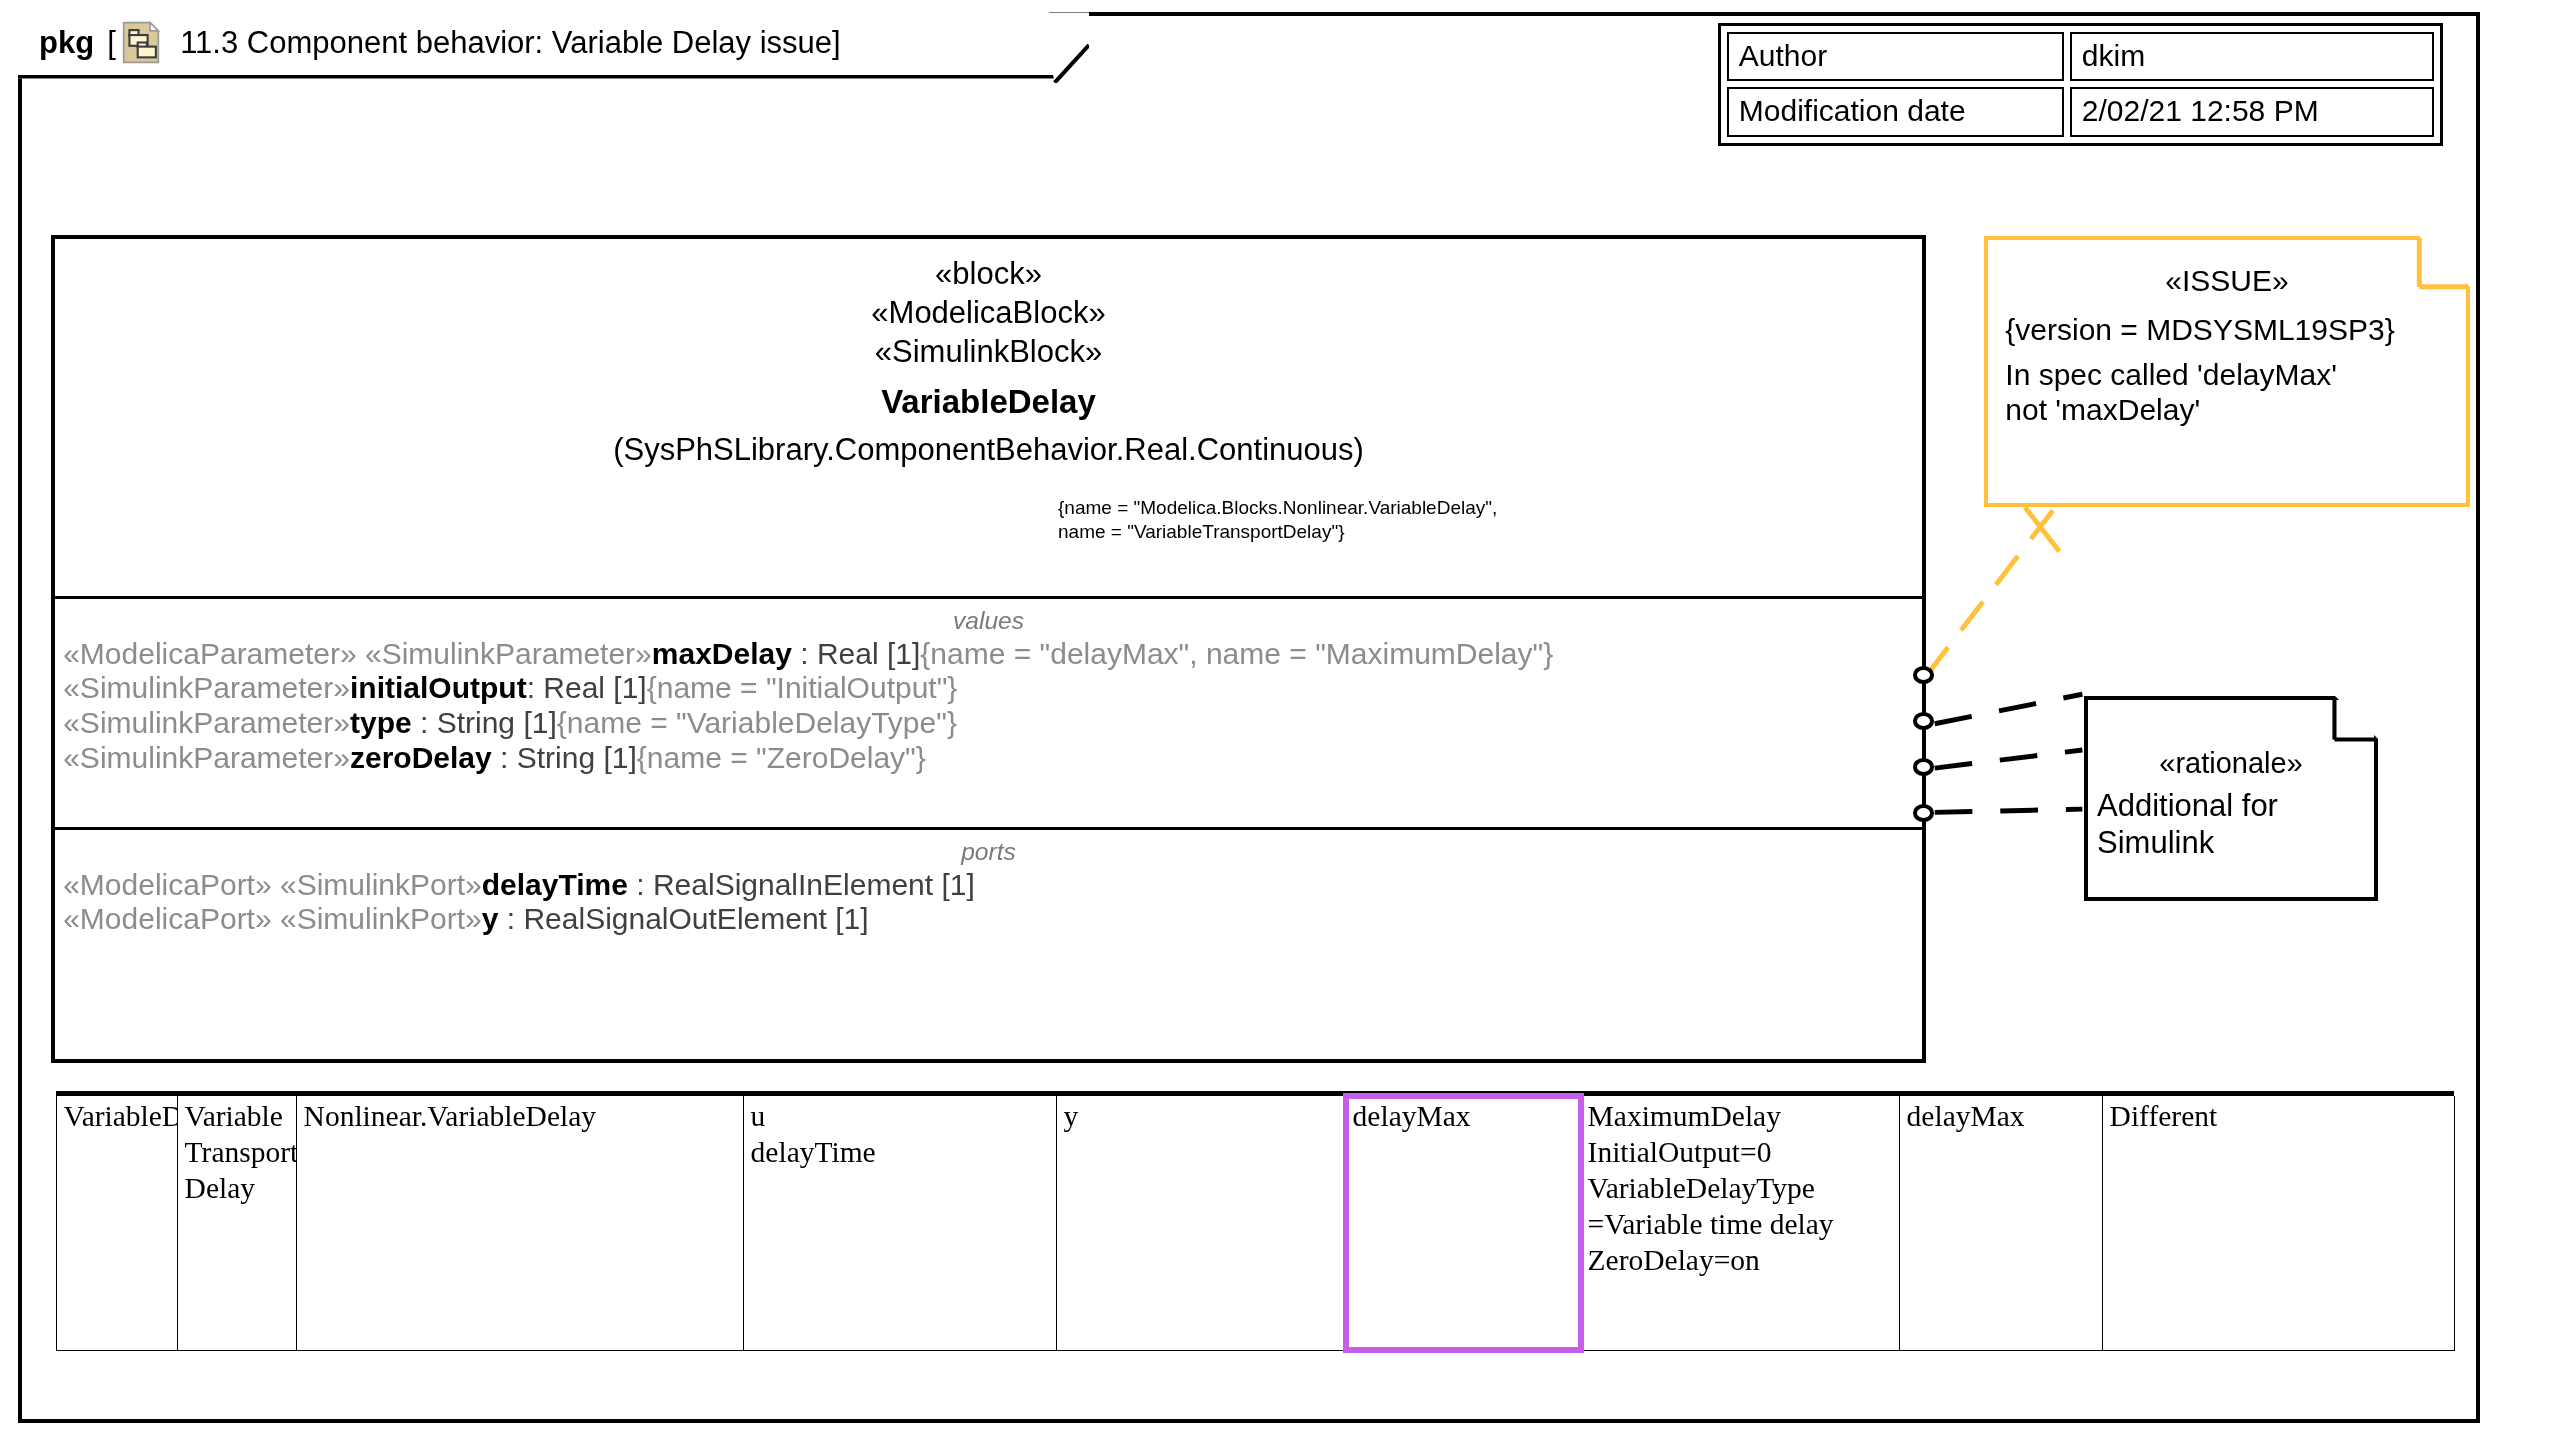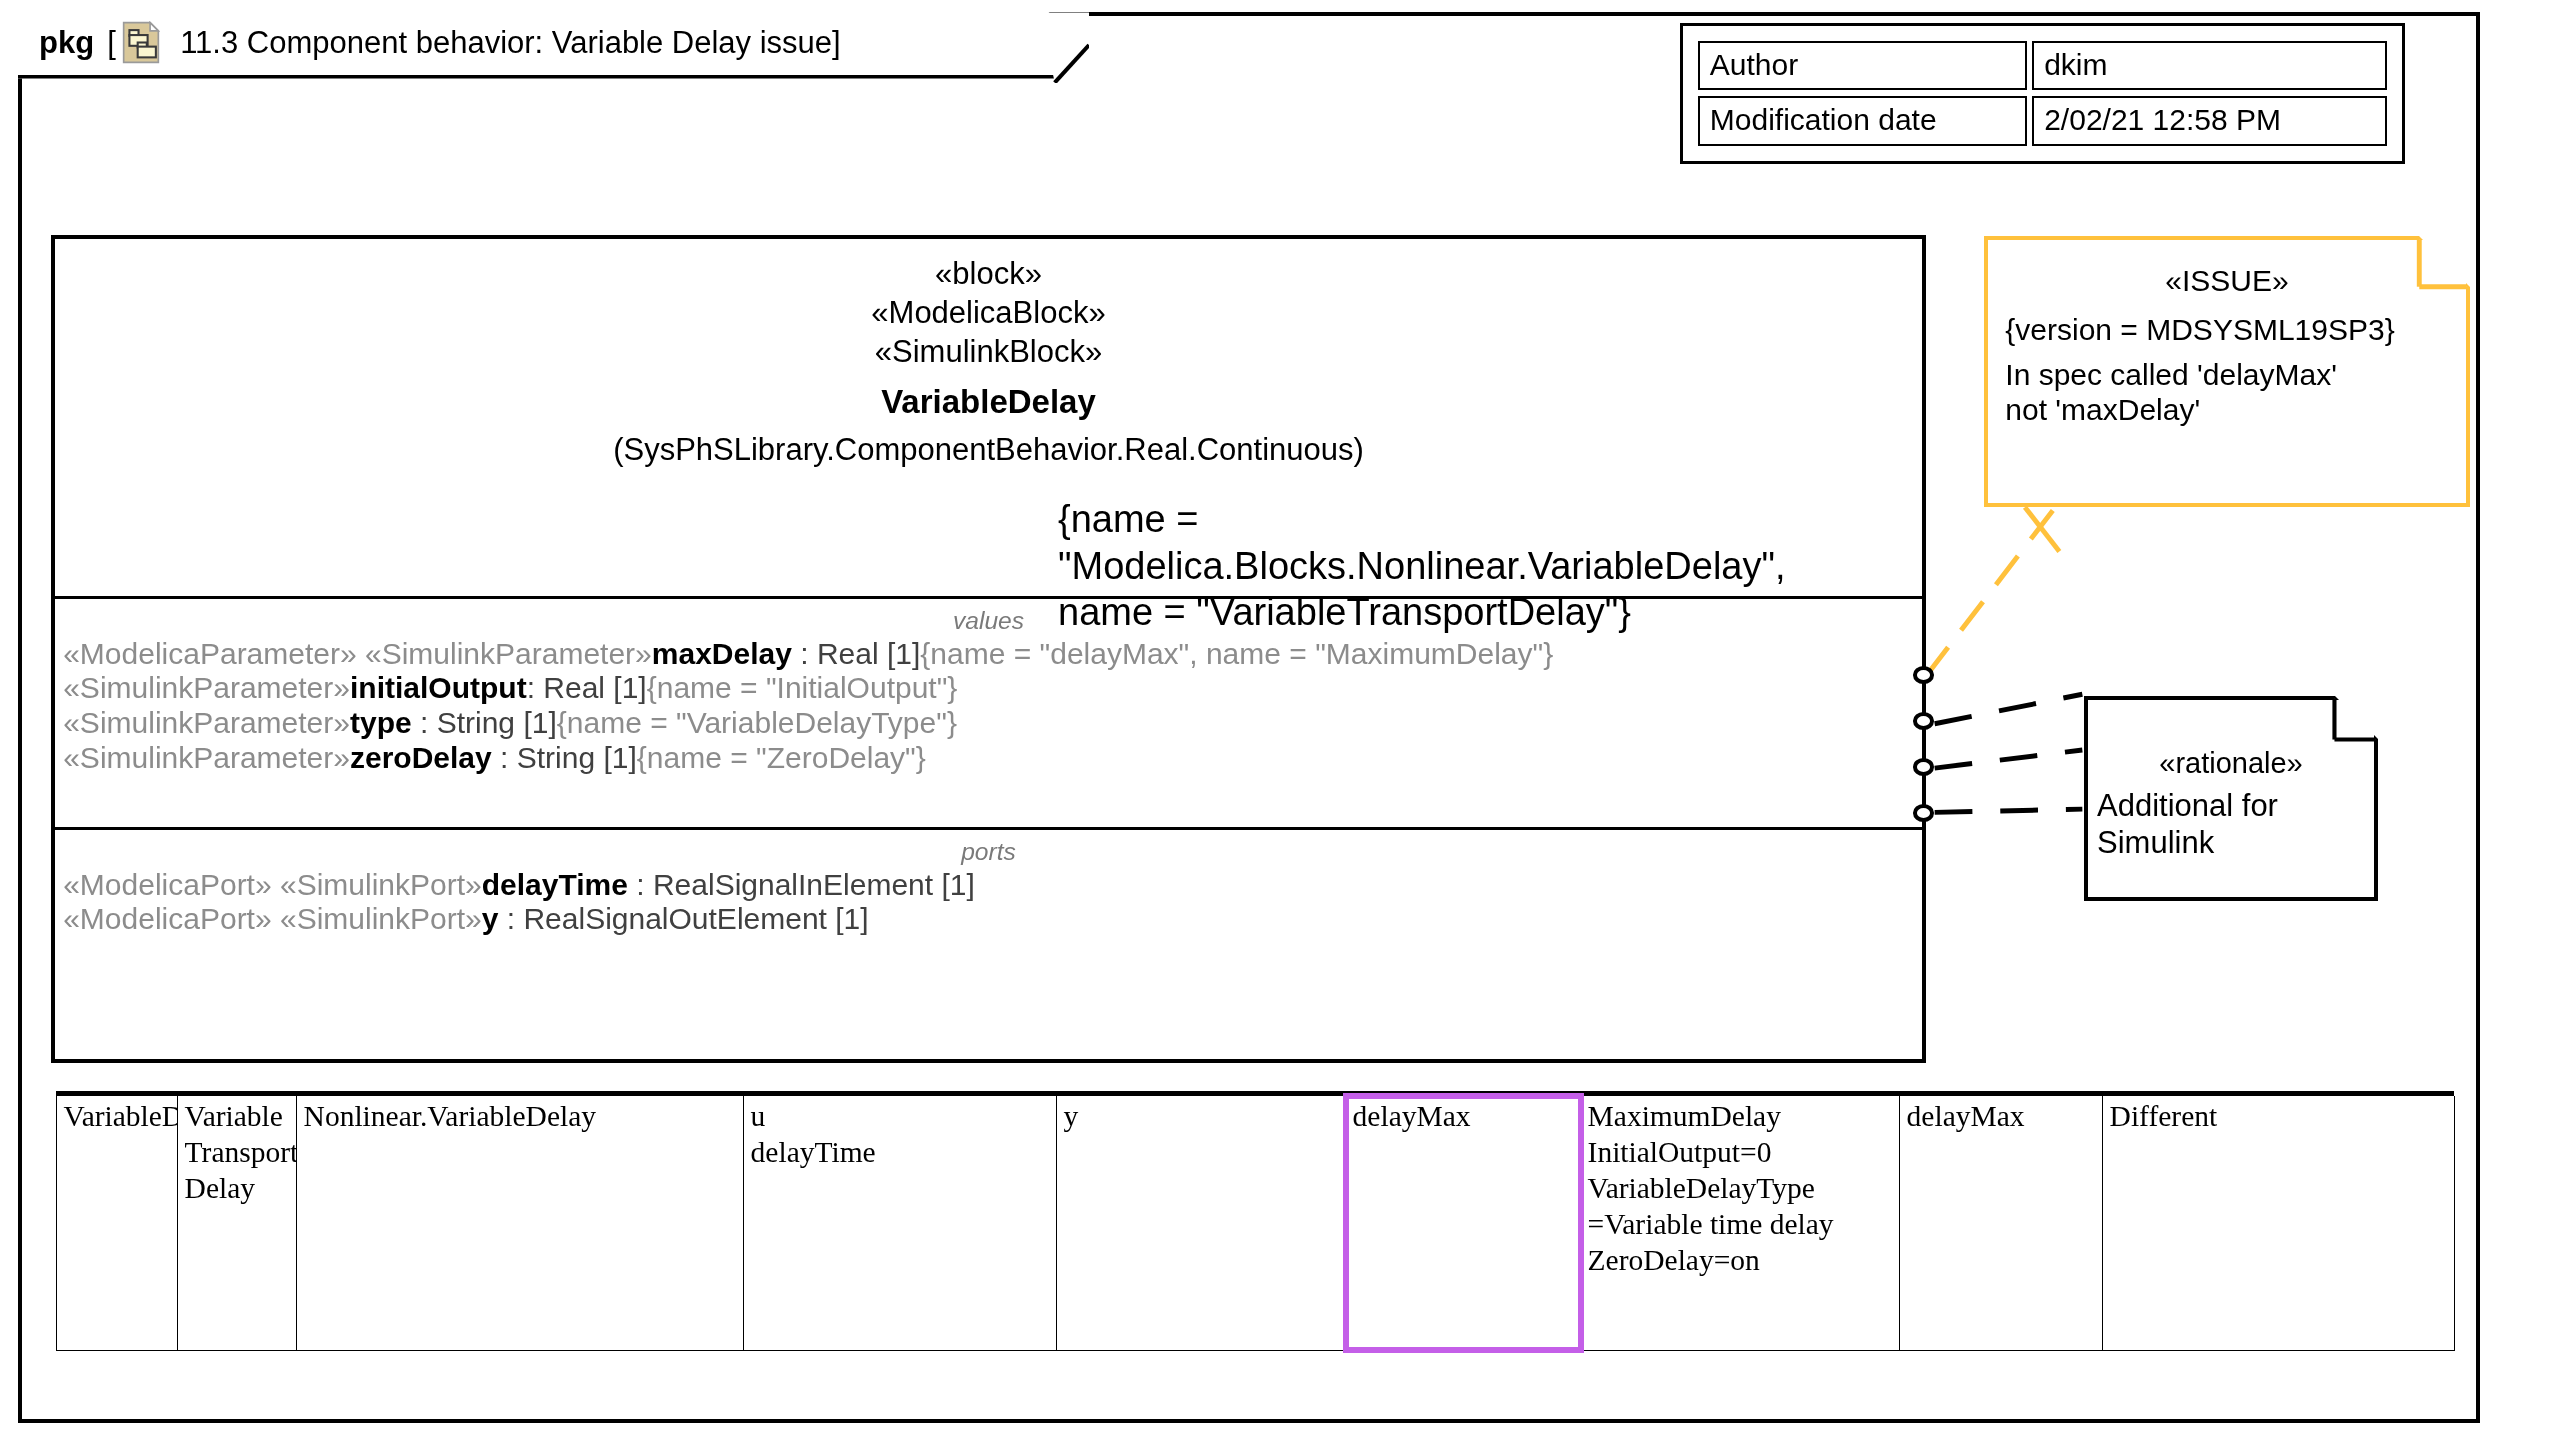--- a/index.html
+++ b/index.html
@@ -70,27 +70,27 @@
     height: 43px;
     margin: 0 9.8px 0 6.6px;
     position: relative;
     vertical-align: middle;
   }
   .pkg-title { margin-left: 10px; }
 
   
   .meta-table {
     position: absolute;
-    left: 1680px;
+    left: 1718px;
     top: 23px;
     width: 725px;
     border: 3.3px solid #000000;
     box-sizing: border-box;
     background: #ffffff;
-    padding: 15px;
+    padding: 6px;
     z-index: 3;
   }
   .meta-row { display: flex; }
   .meta-row + .meta-row { margin-top: 5.7px; }
   .meta-cell {
     border: 2.5px solid #000000;
     box-sizing: border-box;
     font-size: 30px;
     padding: 4.9px 9.8px 6.6px 9.8px;
     background: #ffffff;
@@ -131,21 +131,21 @@
     padding: 11.5px 0 8.2px 0;
   }
   .bh-qualified {
     text-align: center;
     font-size: 31px;
     padding: 3.3px 0 0 0;
   }
   .bh-constraint {
     margin-top: 28px;
     padding-left: 1003px;
-    font-size: 38px;
+    font-size: 19px;
     line-height: 1.22;
     text-align: left;
   }
 
   .compartment {
     box-sizing: border-box;
   }
   .compartment-label {
     text-align: center;
     font-size: 24.6px;

